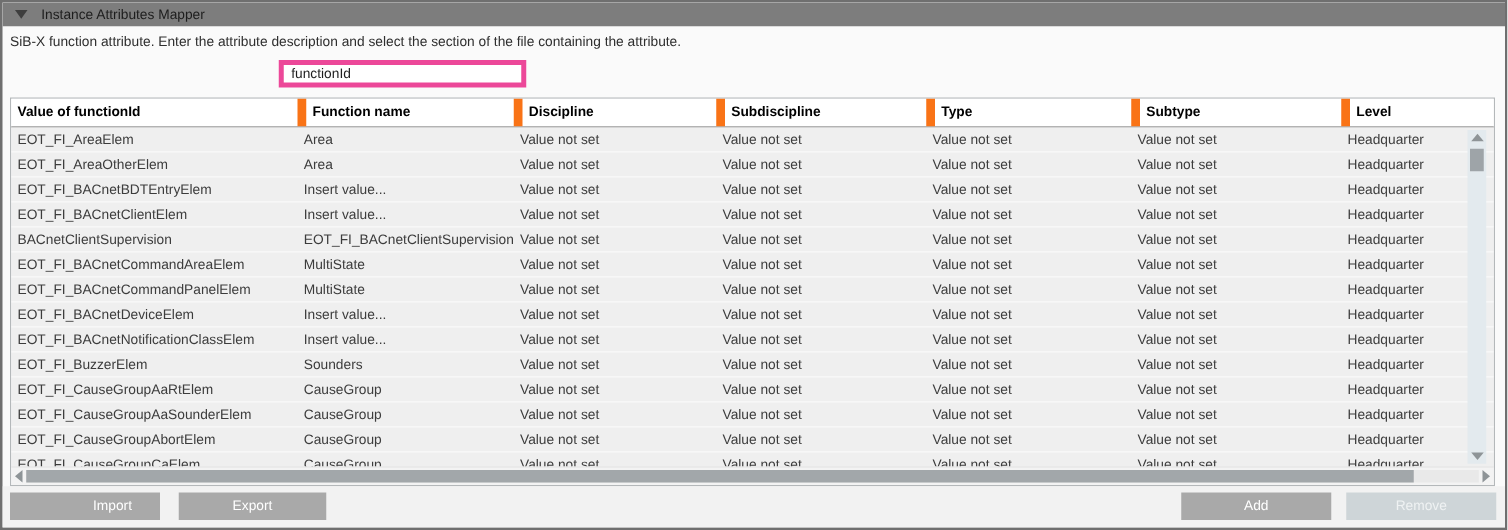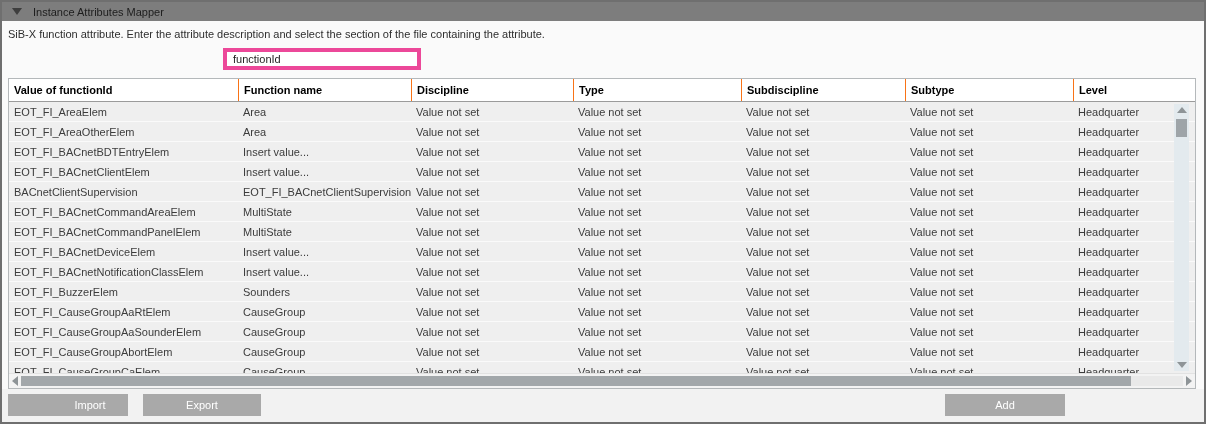--- a/index.html
+++ b/index.html
@@ -18,21 +18,21 @@
   
   .dropdown{position:absolute;left:6px;top:46px;width:201px;height:22px;background:#fff;border:1px solid #767676;box-sizing:border-box;display:flex;align-items:stretch;cursor:default;margin-top:39px;}
   .dd-text{flex:1;display:flex;align-items:center;padding-left:6px;color:#1e1e1e;}
   .dd-btn{width:26px;background:#9aa1a5;display:flex;align-items:center;justify-content:center;}
   .dd-tri{width:0;height:0;border-left:6px solid transparent;border-right:6px solid transparent;border-top:8px solid #5d666b;}
   .attr-input{position:absolute;left:221px;top:46px;width:198px;height:22px;box-sizing:border-box;border:4px solid #ec4899;background:#fff;padding:0 0 0 6px;font:inherit;color:#1e1e1e;}
   
   .table{position:absolute;left:6px;top:76px;width:1188px;height:311px;box-sizing:border-box;background:#fcfcfc;border:1px solid #b4b8ba;display:flex;flex-direction:column;}
   .thead,.tr{display:grid;grid-template-columns:229px 173px 162px 168px 164px 168px 1fr;}
   .thead{height:22px;background:#ffffff;border-bottom:1px solid #9b9b9b;flex:0 0 auto;}
-  .th{display:flex;align-items:center;padding-left:5px;font-weight:bold;color:#000;border-left:1px solid #f97316;overflow:hidden;white-space:nowrap;}
+  .th{display:flex;align-items:center;padding-left:5px;font-weight:bold;color:#000;border-left:7px solid #f97316;overflow:hidden;white-space:nowrap;}
   .th:first-child{border-left:none;}
   .tbody-wrap{position:relative;flex:1 1 auto;overflow:hidden;}
   .tr{height:20px;box-sizing:border-box;background:#efefef;border-bottom:1px solid #fafafa;}
   .td{display:flex;align-items:center;padding-left:5px;color:#3c3c3c;white-space:nowrap;overflow:hidden;}
   
   .vscroll{position:absolute;top:2px;bottom:2px;right:6px;width:15px;background:#e3eaee;display:flex;flex-direction:column;align-items:center;}
   .varrow{width:0;height:0;border-left:5px solid transparent;border-right:5px solid transparent;flex:0 0 auto;}
   .varrow.up{border-bottom:6px solid #8e9497;margin-top:3px;}
   .varrow.down{border-top:6px solid #8e9497;margin-top:auto;margin-bottom:3px;}
   .vthumb{width:11px;height:18px;background:#9ea4a8;margin-top:6px;flex:0 0 auto;}
@@ -70,22 +70,22 @@
     </span>
   </div>
 
   <input class="attr-input" type="text" value="functionId" style="">
 
   <div class="table">
     <div class="thead" id="thead">
         <div class="th">Value of functionId</div>
         <div class="th">Function name</div>
         <div class="th">Discipline</div>
+        <div class="th">Subdiscipline</div>
         <div class="th">Type</div>
-        <div class="th">Subdiscipline</div>
         <div class="th">Subtype</div>
         <div class="th">Level</div>
       </div>
     <div class="tbody-wrap">
       <div id="tbody">
           <div class="tr">
             <div class="td">EOT_FI_AreaElem</div>
             <div class="td">Area</div>
             <div class="td">Value not set</div>
             <div class="td">Value not set</div>
@@ -223,15 +223,16 @@
         <span class="hthumb"></span>
       </span>
       <span class="harrow right"></span>
     </div>
   </div>
 
   <div class="btnbar">
     <button class="btn import">Import</button>
     <button class="btn add">Add</button>
     <button class="btn export">Export</button>
+    <button class="btn remove" disabled="">Remove</button>
   </div>
 
 </div>
 
 </body></html>

